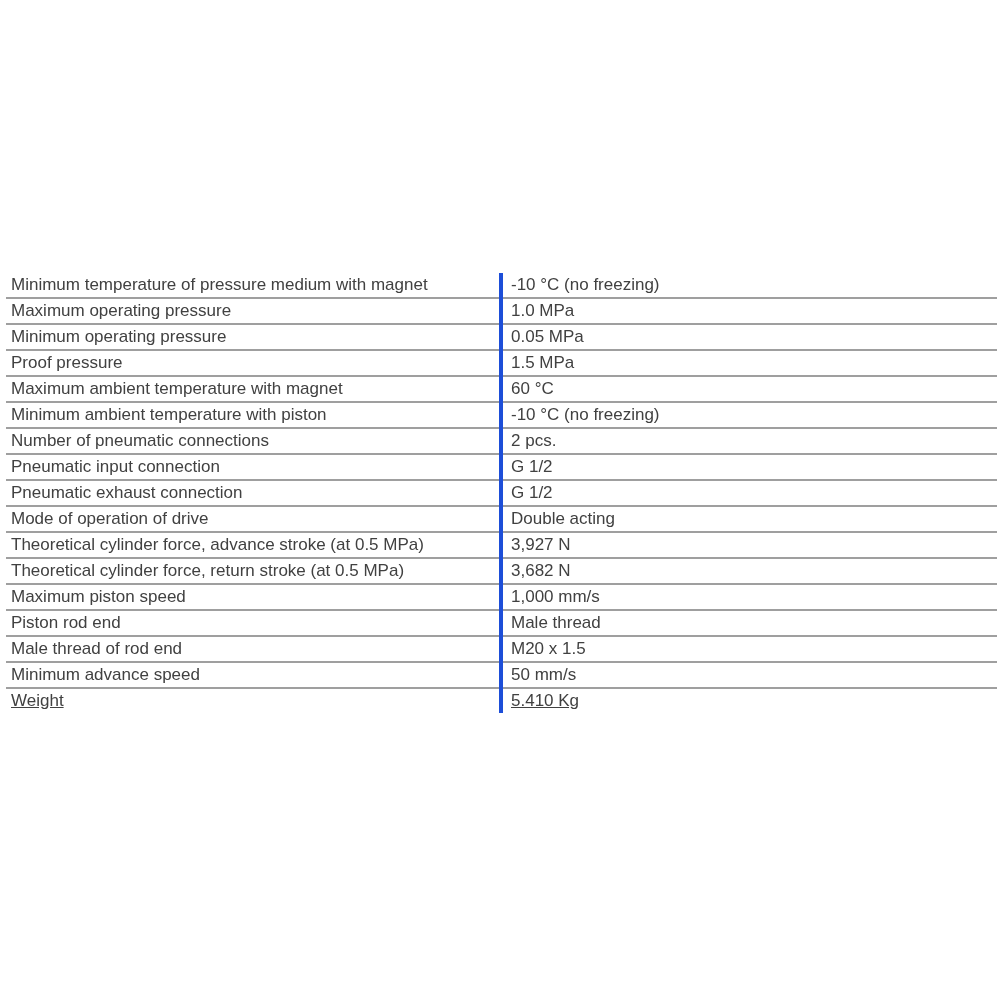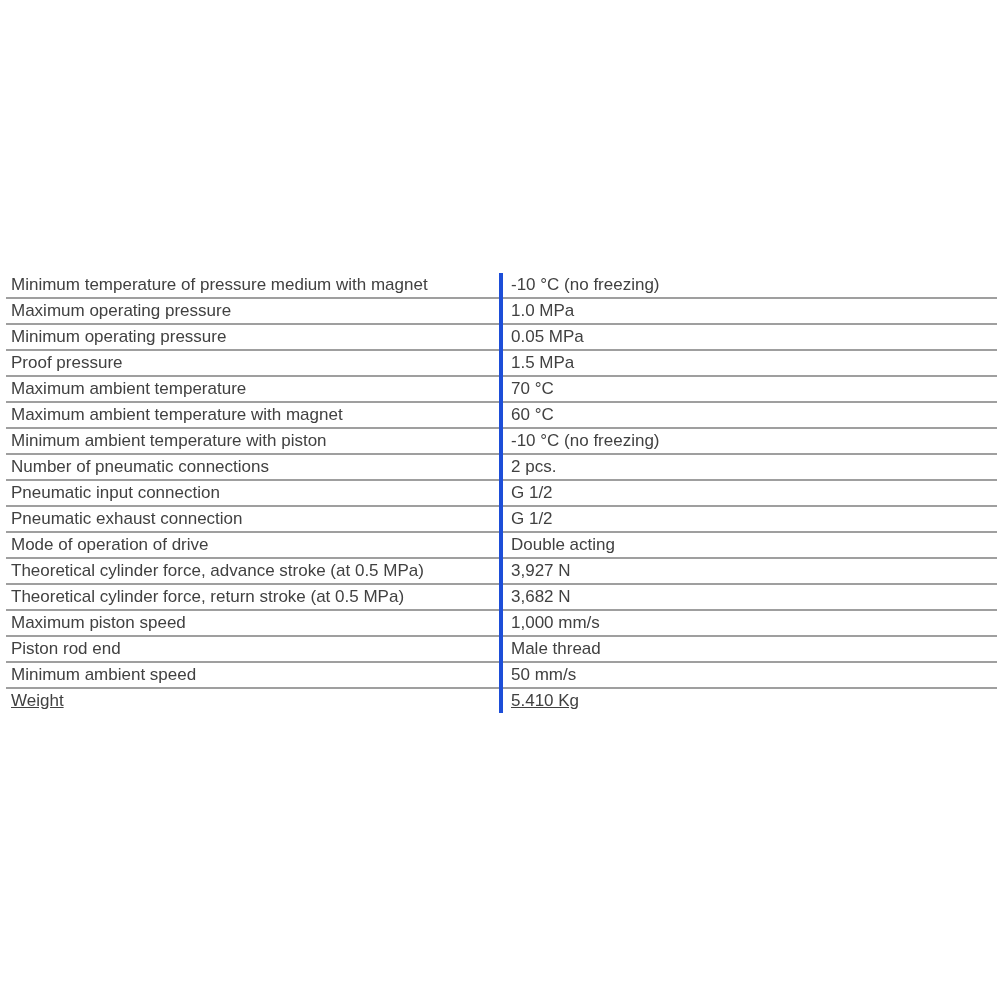--- a/index.html
+++ b/index.html
@@ -60,24 +60,20 @@
   </tr>
       <tr class="spec-row">
     <td class="prop-cell">Minimum operating pressure</td>
     <td class="value-cell">0.05 MPa</td>
   </tr>
       <tr class="spec-row">
     <td class="prop-cell">Proof pressure</td>
     <td class="value-cell">1.5 MPa</td>
   </tr>
       <tr class="spec-row">
-    <td class="prop-cell">Maximum ambient temperature</td>
-    <td class="value-cell">70 °C</td>
-  </tr>
-      <tr class="spec-row">
     <td class="prop-cell">Maximum ambient temperature with magnet</td>
     <td class="value-cell">60 °C</td>
   </tr>
       <tr class="spec-row">
     <td class="prop-cell">Minimum ambient temperature with piston</td>
     <td class="value-cell">-10 °C (no freezing)</td>
   </tr>
       <tr class="spec-row">
     <td class="prop-cell">Number of pneumatic connections</td>
     <td class="value-cell">2 pcs.</td>
@@ -104,21 +100,25 @@
   </tr>
       <tr class="spec-row">
     <td class="prop-cell">Maximum piston speed</td>
     <td class="value-cell">1,000 mm/s</td>
   </tr>
       <tr class="spec-row">
     <td class="prop-cell">Piston rod end</td>
     <td class="value-cell">Male thread</td>
   </tr>
       <tr class="spec-row">
-    <td class="prop-cell">Minimum ambient speed</td>
+    <td class="prop-cell">Male thread of rod end</td>
+    <td class="value-cell">M20 x 1.5</td>
+  </tr>
+      <tr class="spec-row">
+    <td class="prop-cell">Minimum advance speed</td>
     <td class="value-cell">50 mm/s</td>
   </tr>
       <tr class="spec-row">
     <td class="prop-cell">Weight</td>
     <td class="value-cell">5.410 Kg</td>
   </tr>
     </tbody>
 </table>
 
 </body></html>

